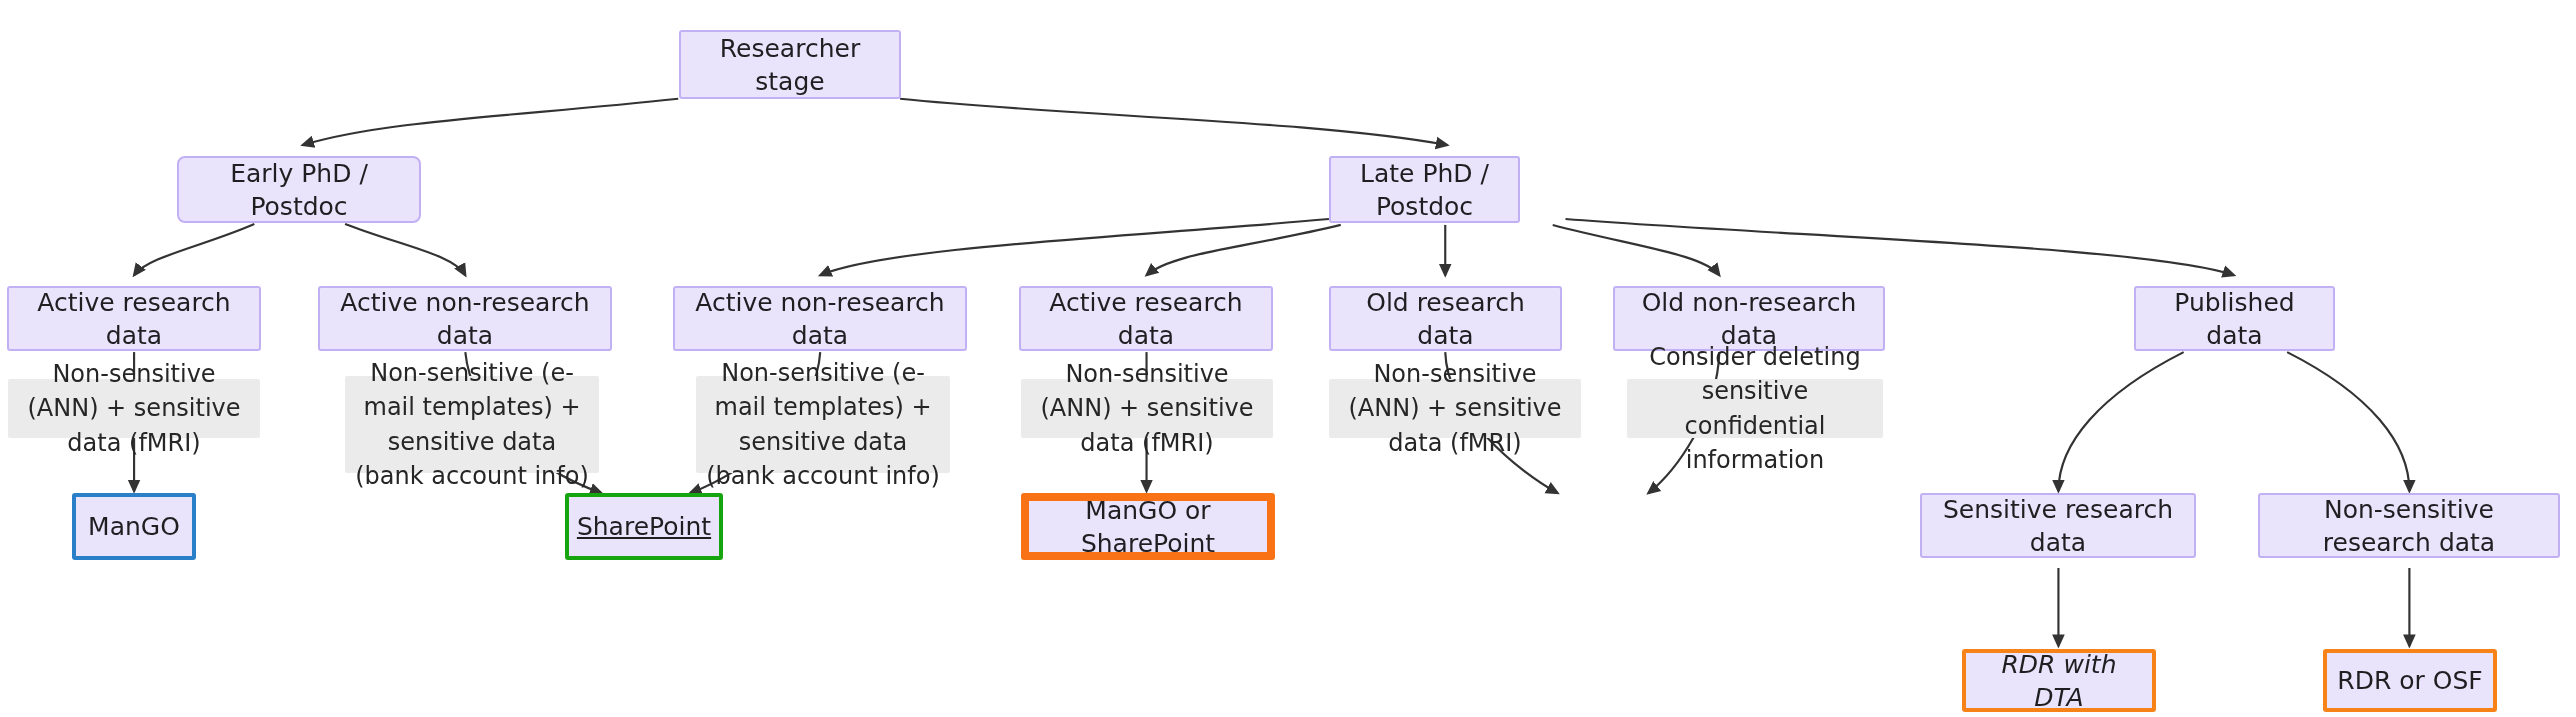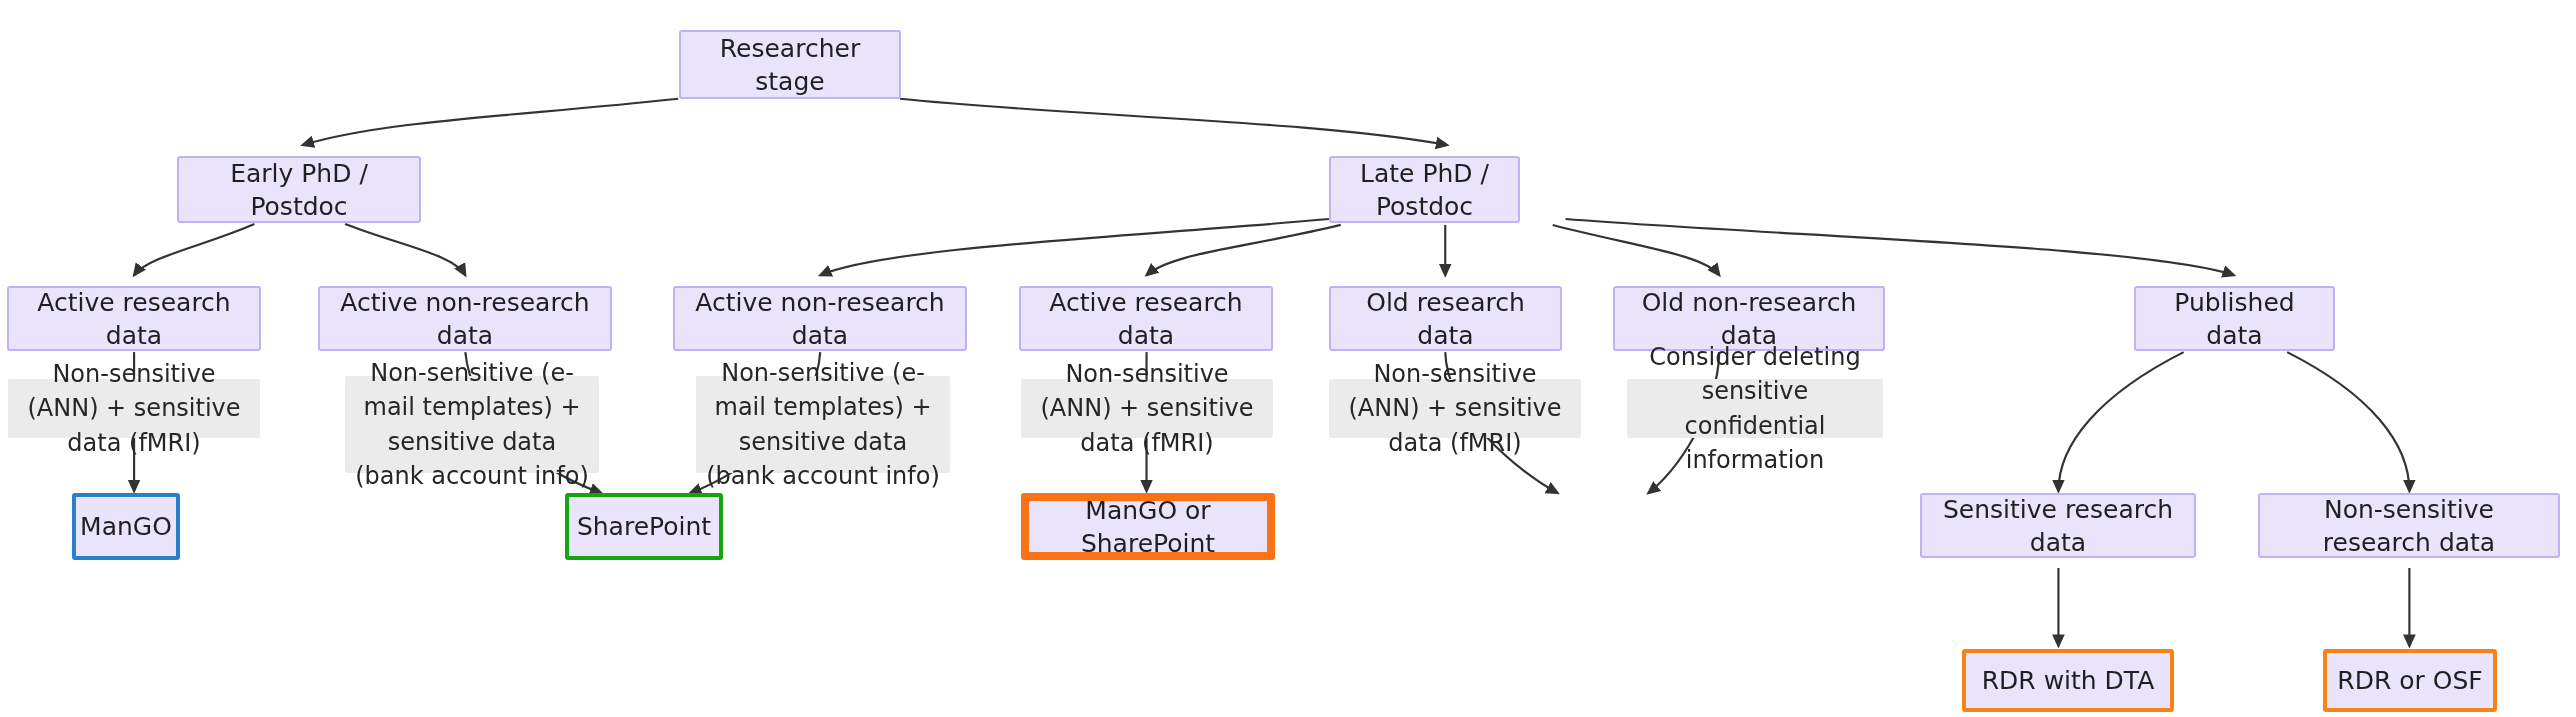--- a/index.html
+++ b/index.html
@@ -53,21 +53,21 @@
   .node-label {
     background: #ebebeb;
     border: none;
     border-radius: 2px;
     color: #262626;
     font-size: 24px;
     line-height: 1.42;
     z-index: 6;
   }
   .accent-blue   { border: 4px solid #2a7fc9; }
-  .accent-green  { border: 4px solid #16a50f; }
+  .accent-green  { border: 4px solid #16a50f; text-decoration: underline; }
   .accent-purple { border: 8px solid #f97316; }
   .accent-orange { border: 4px solid #f78318; }
 </style>
 </head>
 <body>
 
 <div id="flowchart-root">
 
   <svg class="edge-layer" viewBox="0 0 2613 728" xmlns="http://www.w3.org/2000/svg">
     <defs>
@@ -112,21 +112,21 @@
 
     <path class="edge-path" d="M 2088 576 C 2088 615, 2088 640, 2088 655" marker-end="url(#arrow)"></path>
 
     <path class="edge-path" d="M 2444 576 C 2444 615, 2444 640, 2444 655" marker-end="url(#arrow)"></path>
   </svg>
 
   <div class="node node-process" style="left:679px; top:30px; width:222px; height:69px;">
     <span>Researcher stage</span>
   </div>
 
-  <div class="node node-process" style="left:177px; top:156px; width:244px; height:67px;">
+  <div class="node node-process" style="left:177px; top:156px; width:244px; height:67px;border-radius:8px;">
     <span>Early PhD / Postdoc</span>
   </div>
 
   <div class="node node-process" style="left:1329px; top:156px; width:191px; height:67px;">
     <span>Late PhD / Postdoc</span>
   </div>
 
   <div class="node node-process" style="left:7px; top:286px; width:254px; height:65px;">
     <span>Active research data</span>
   </div>
@@ -172,42 +172,42 @@
   </div>
 
   <div class="node node-label" style="left:1329px; top:379px; width:252px; height:59px;">
     <span>Non-sensitive (ANN) + sensitive data (fMRI)</span>
   </div>
 
   <div class="node node-label" style="left:1627px; top:379px; width:256px; height:59px;">
     <span>Consider deleting sensitive confidential information</span>
   </div>
 
-  <div class="node node-process accent-blue" style="left:72px; top:493px; width:108px; height:67px;">
+  <div class="node node-process accent-blue" style="left:72px; top:493px; width:124px; height:67px;">
     <span>ManGO</span>
   </div>
 
   <div class="node node-process accent-green" style="left:565px; top:493px; width:158px; height:67px;">
     <span>SharePoint</span>
   </div>
 
   <div class="node node-process accent-purple" style="left:1021px; top:493px; width:254px; height:67px;">
     <span>ManGO or SharePoint</span>
   </div>
 
 
   <div class="node node-process" style="left:1920px; top:493px; width:276px; height:65px;">
     <span>Sensitive research data</span>
   </div>
 
   <div class="node node-process" style="left:2258px; top:493px; width:302px; height:65px;">
     <span>Non-sensitive research data</span>
   </div>
 
-  <div class="node node-process accent-orange" style="left:1962px; top:649px; width:212px; height:63px;">
+  <div class="node node-process accent-orange" style="left:1962px; top:649px; width:194px; height:63px;font-style:italic;">
     <span>RDR with DTA</span>
   </div>
 
   <div class="node node-process accent-orange" style="left:2323px; top:649px; width:174px; height:63px;">
     <span>RDR or OSF</span>
   </div>
 
 </div>
 
 

